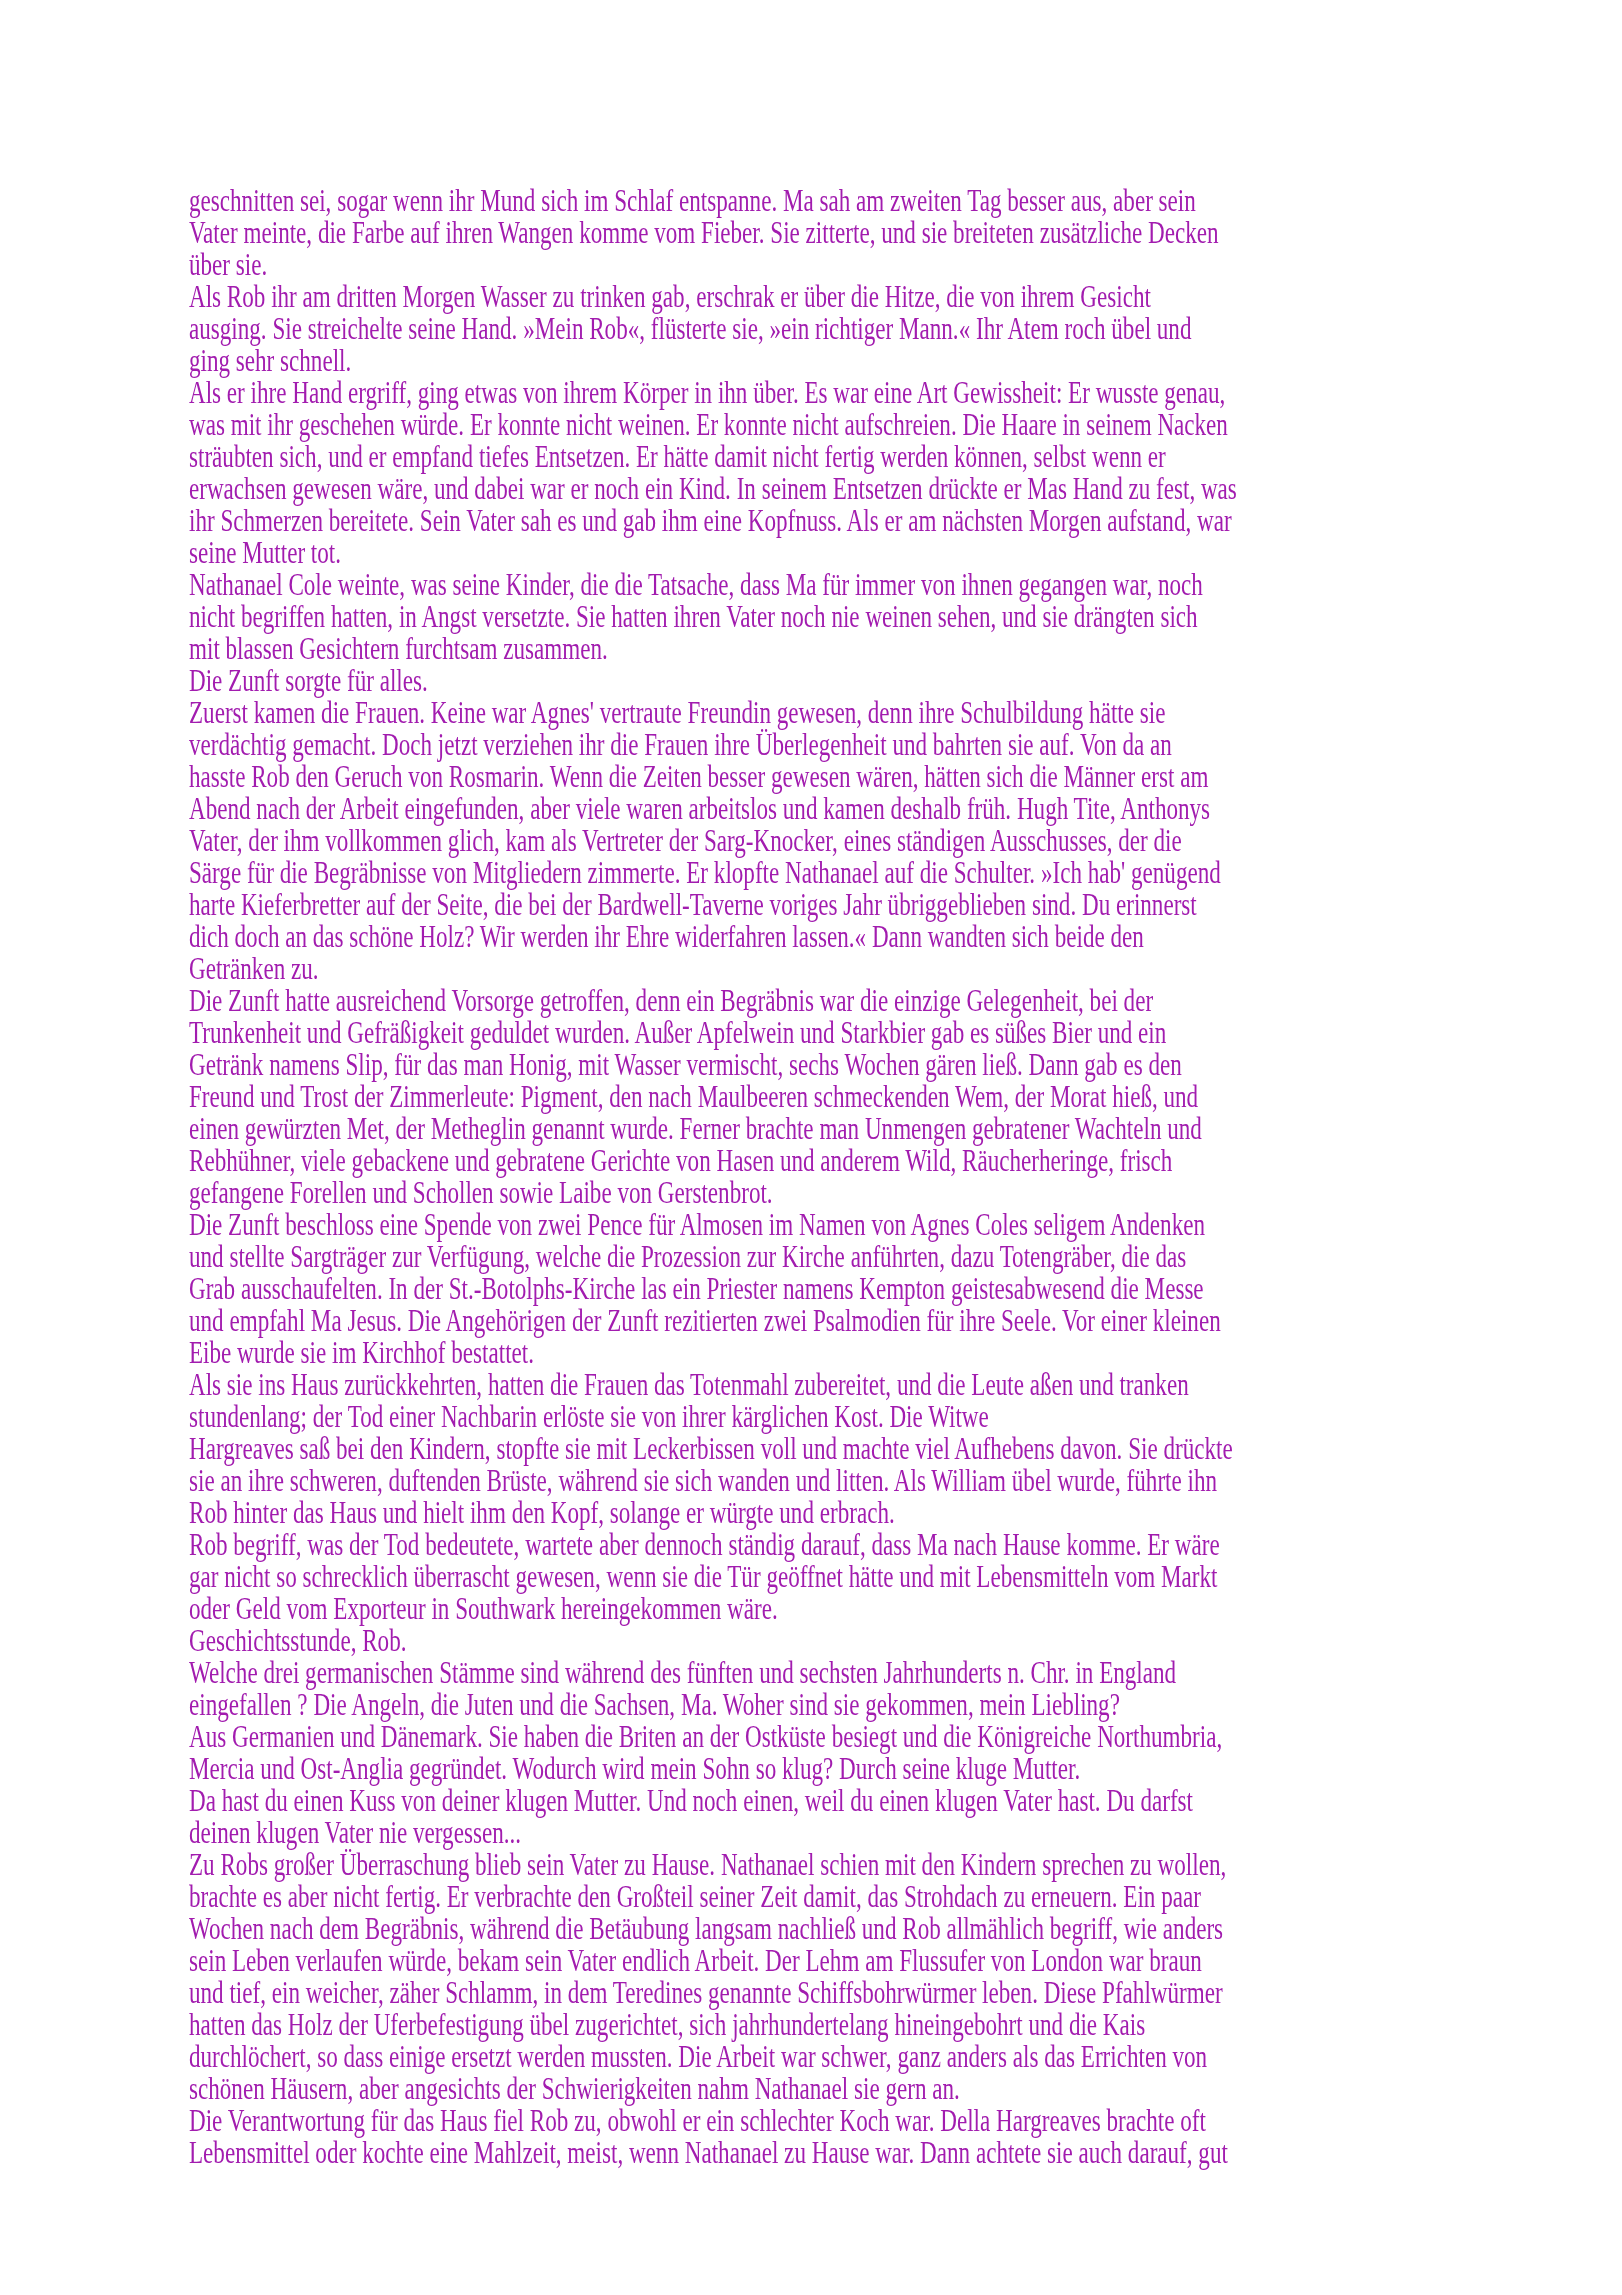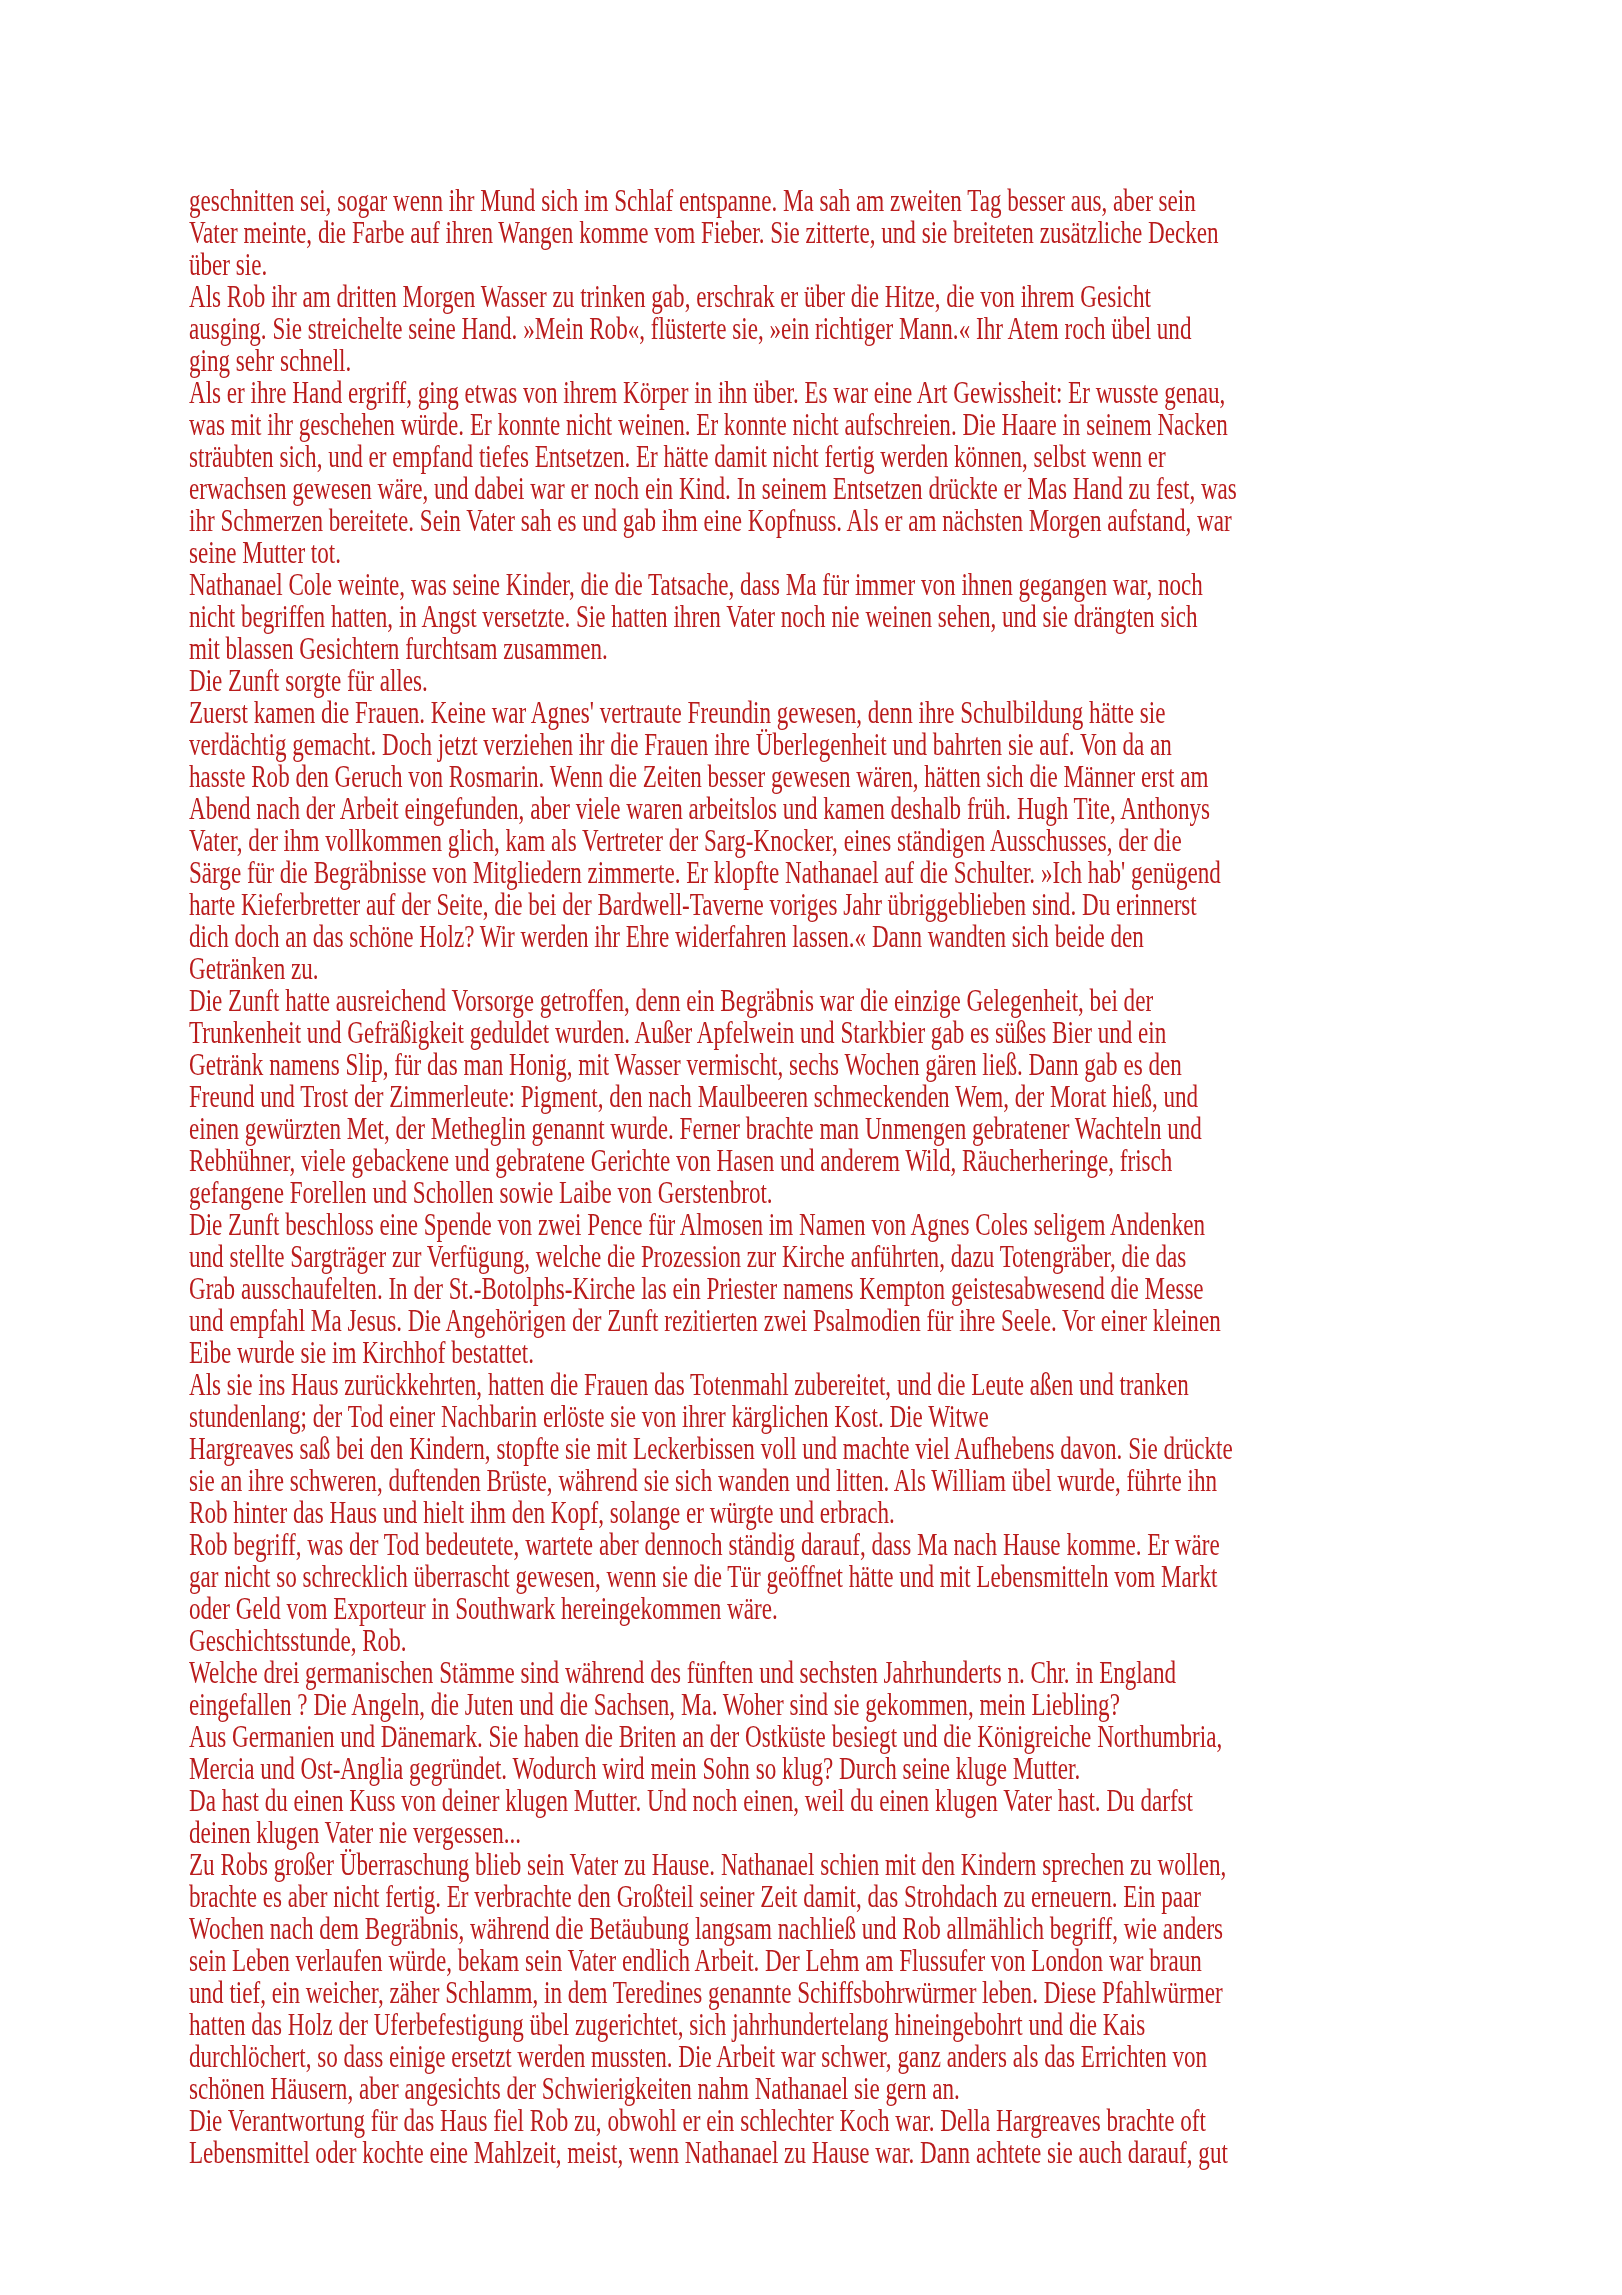--- a/index.html
+++ b/index.html
@@ -17,21 +17,21 @@
   .page {
     position: absolute;
     inset: 0;
     background: #ffffff;
   }
   .text-block {
     position: absolute;
     left: 189px;
     top: 185px;
     width: 1250px;
-    color: #b91c1c;
+    color: #a21caf;
     font-size: 31px;
     line-height: 32px;
     font-weight: 400;
   }
   .text-line {
     white-space: pre;
     min-height: 32px;
     transform: scaleX(0.745);
     transform-origin: 0 0;
   }

